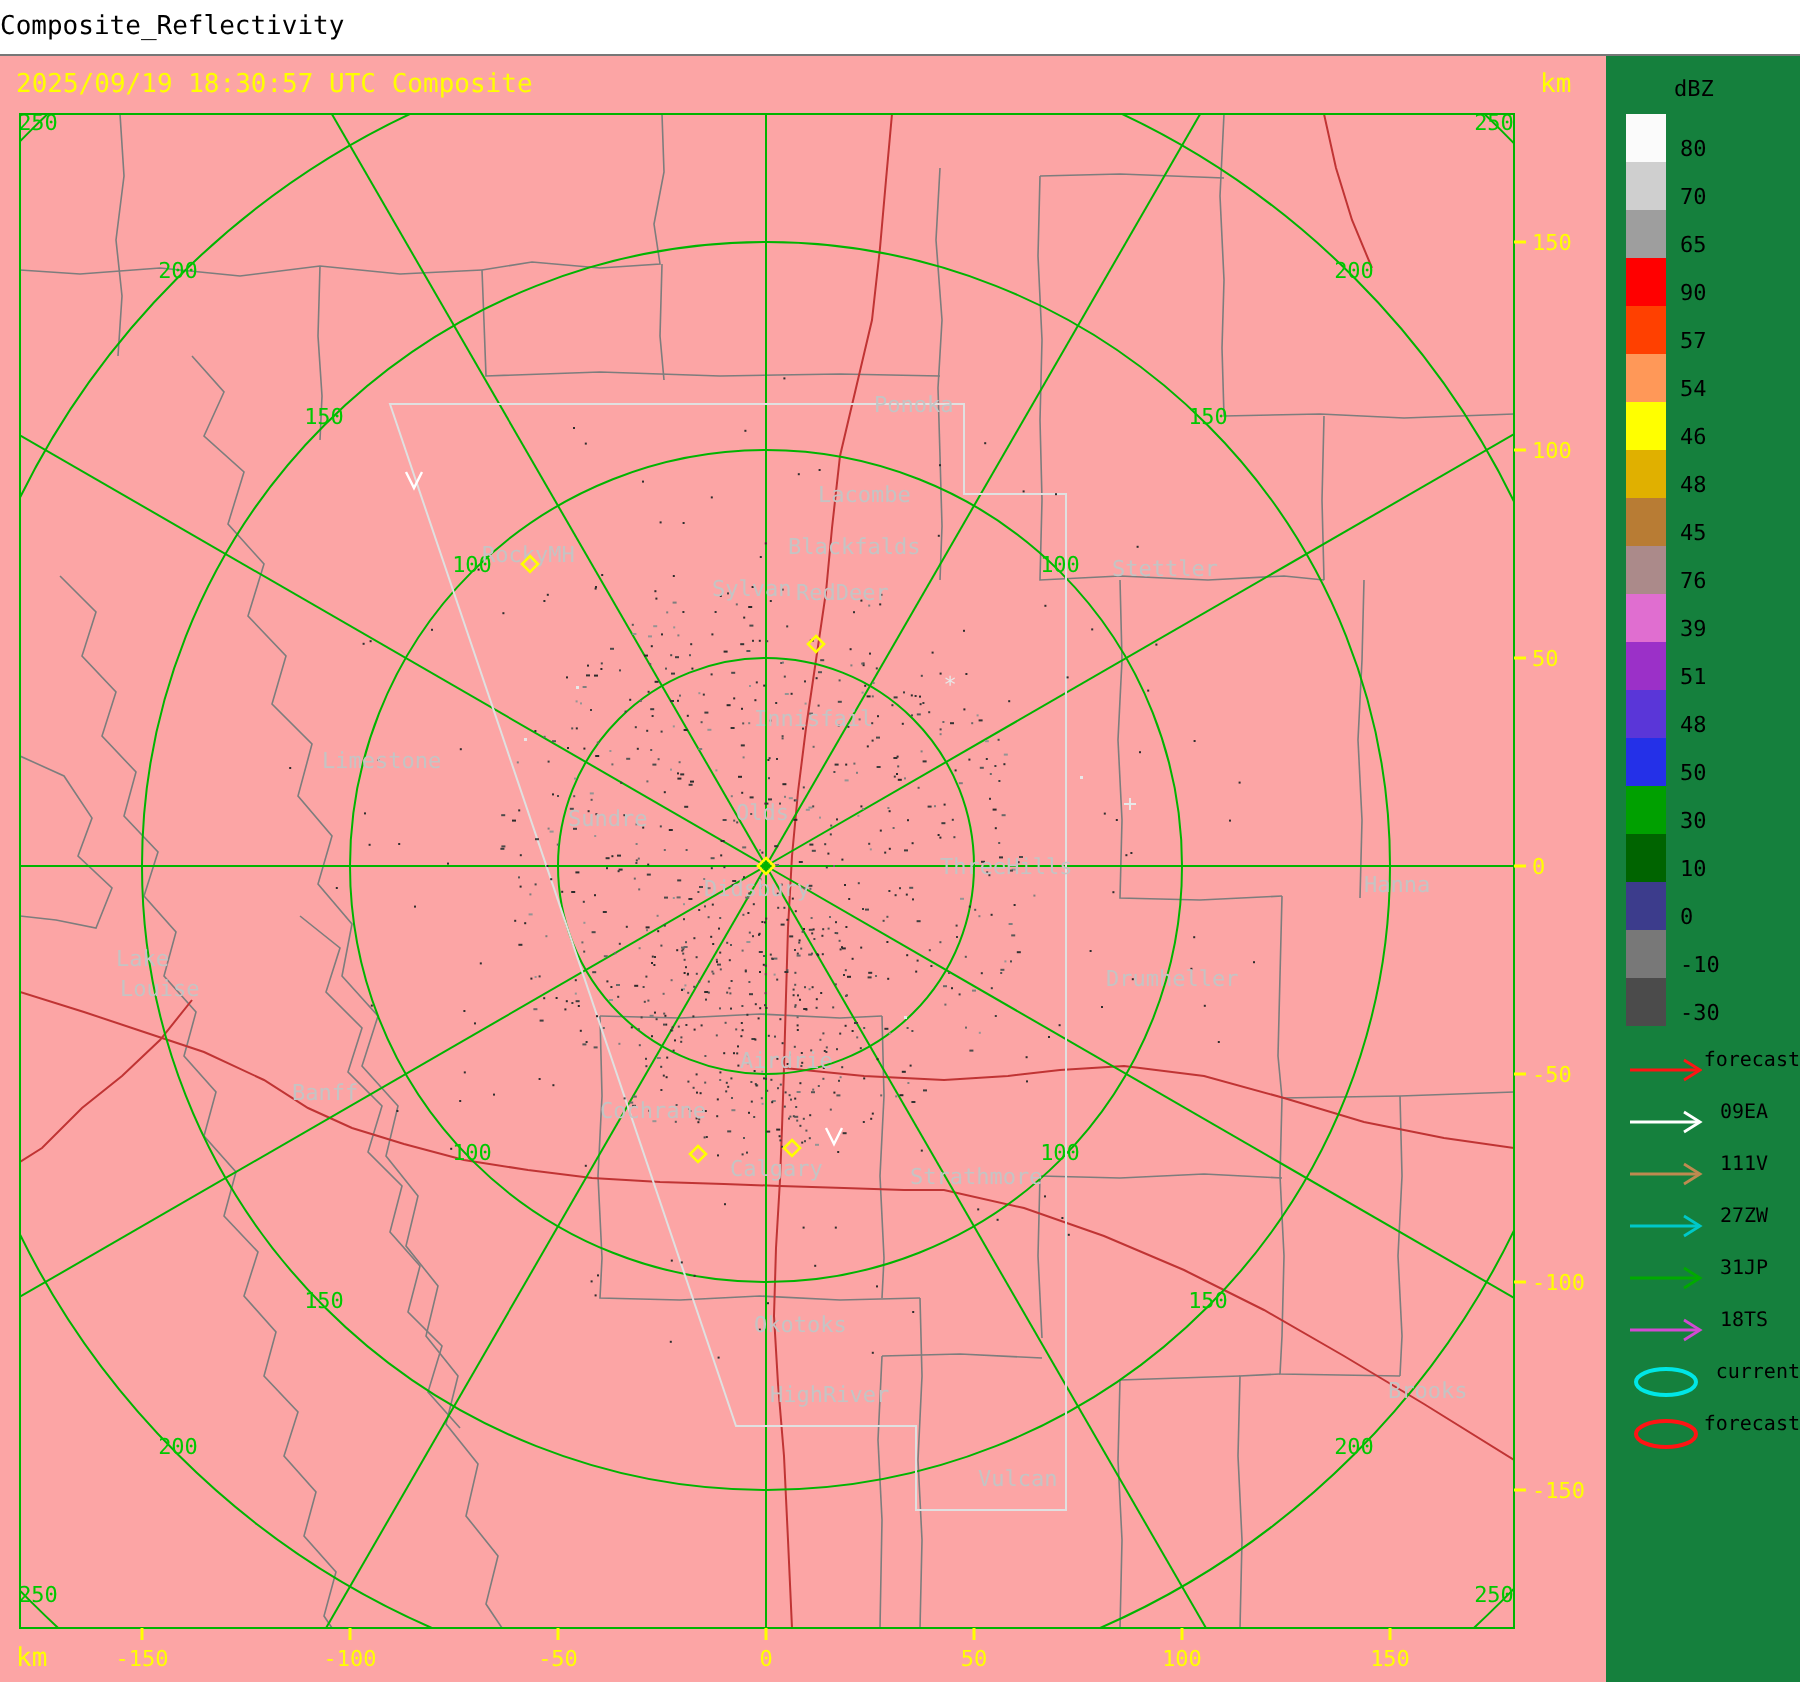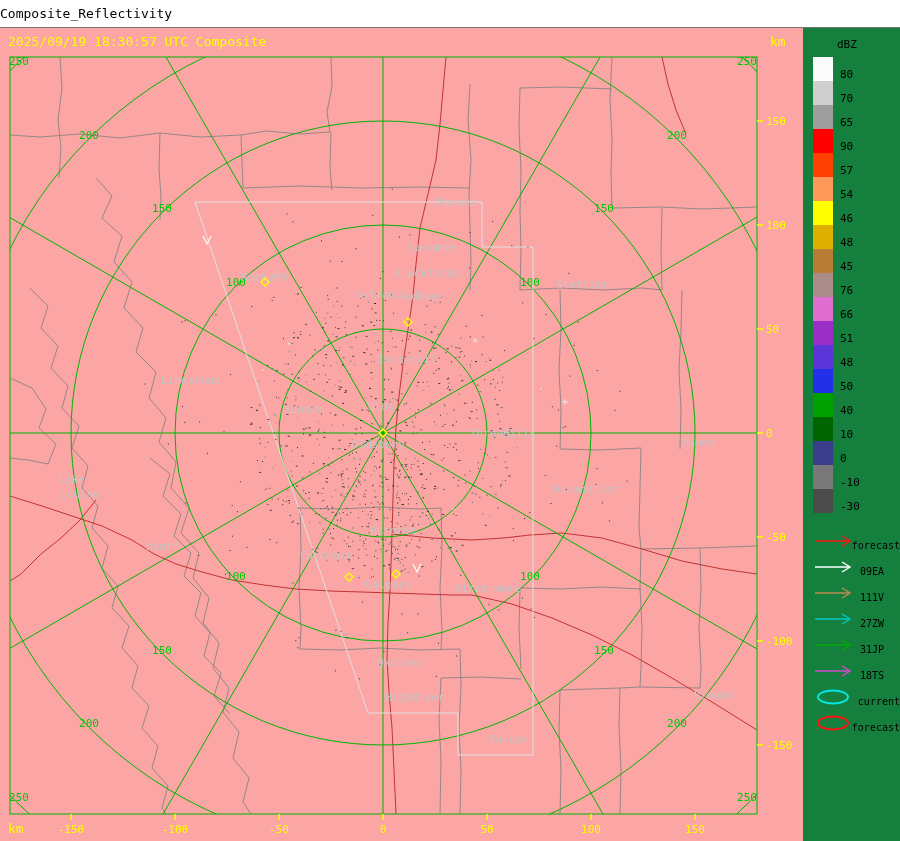--- a/index.html
+++ b/index.html
@@ -11,21 +11,21 @@
   #radar{display:block}
   #radar text{font-family:"DejaVu Sans Mono",monospace;font-size:11px}
   #radar text.hdr{font-size:13px}
   .sidebar{position:absolute;left:803px;top:28px;width:97px;height:813px;background:#15803d;color:#000;
     padding:8px 0 0 10px;font-size:11px}
   .cb-title{margin:2px 0 6px 24px}
   .cb-row{display:flex;align-items:flex-end;height:24px}
   .cb-swatch{width:20px;height:24px}
   .cb-label{padding-left:7px}
   #legend{margin-top:12px}
-  .lg-row{display:flex;align-items:flex-end;height:26px}
+  .lg-row{display:flex;align-items:flex-start;height:26px}
   .lg-label{font-size:10px;padding-left:1px}
 </style>
 </head>
 <body>
 
 <div class="titlebar">
   <span>Composite_Reflectivity</span>
 </div>
 
 <div class="main">
@@ -1152,37 +1152,37 @@
       <div class="cb-row">
         <div class="cb-swatch" style="background: rgb(184, 124, 52);"></div>
         <div class="cb-label">45</div>
       </div>
       <div class="cb-row">
         <div class="cb-swatch" style="background: rgb(171, 138, 138);"></div>
         <div class="cb-label">76</div>
       </div>
       <div class="cb-row">
         <div class="cb-swatch" style="background: rgb(224, 110, 208);"></div>
-        <div class="cb-label">66</div>
+        <div class="cb-label">39</div>
       </div>
       <div class="cb-row">
         <div class="cb-swatch" style="background: rgb(155, 48, 200);"></div>
         <div class="cb-label">51</div>
       </div>
       <div class="cb-row">
         <div class="cb-swatch" style="background: rgb(90, 54, 216);"></div>
         <div class="cb-label">48</div>
       </div>
       <div class="cb-row">
         <div class="cb-swatch" style="background: rgb(36, 48, 232);"></div>
         <div class="cb-label">50</div>
       </div>
       <div class="cb-row">
         <div class="cb-swatch" style="background: rgb(0, 160, 0);"></div>
-        <div class="cb-label">40</div>
+        <div class="cb-label">30</div>
       </div>
       <div class="cb-row">
         <div class="cb-swatch" style="background: rgb(0, 100, 0);"></div>
         <div class="cb-label">10</div>
       </div>
       <div class="cb-row">
         <div class="cb-swatch" style="background: rgb(60, 60, 140);"></div>
         <div class="cb-label">0</div>
       </div>
       <div class="cb-row">

